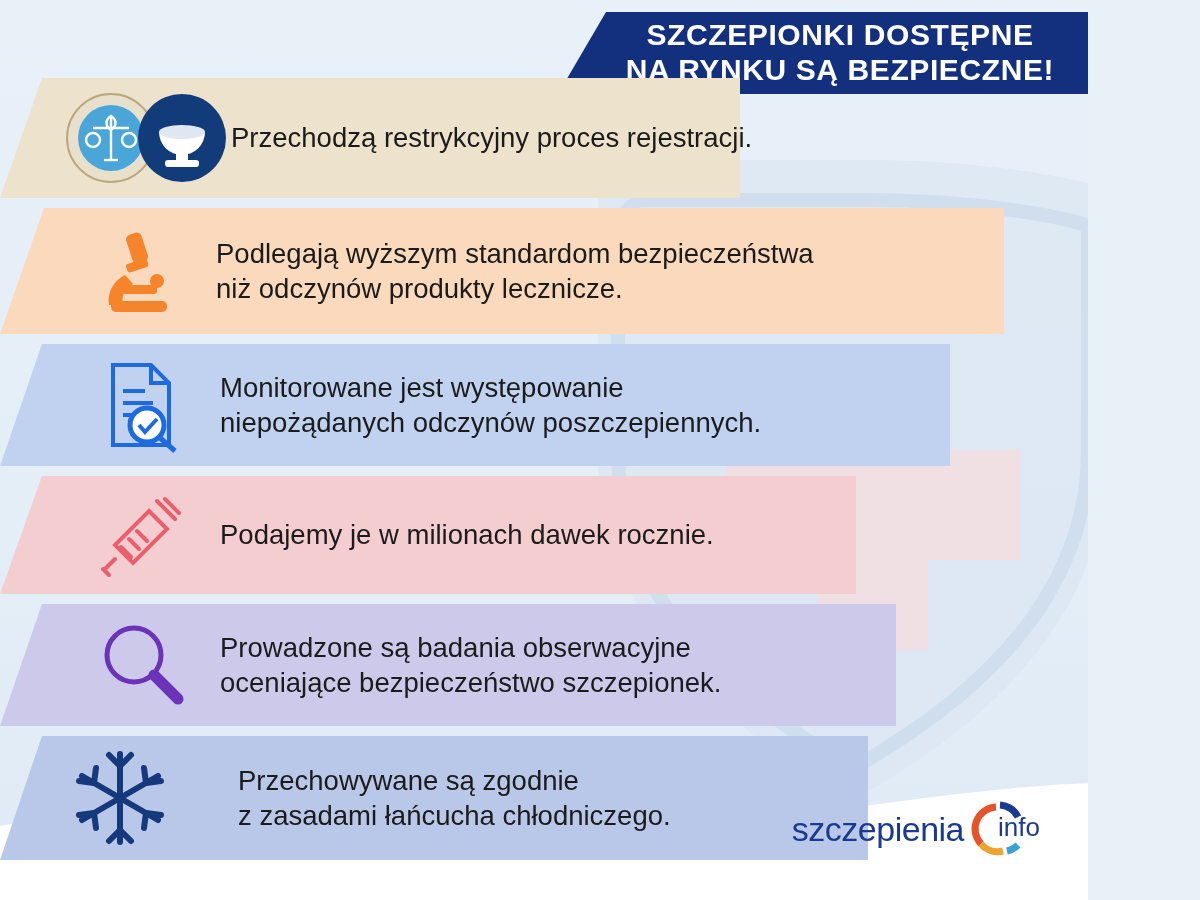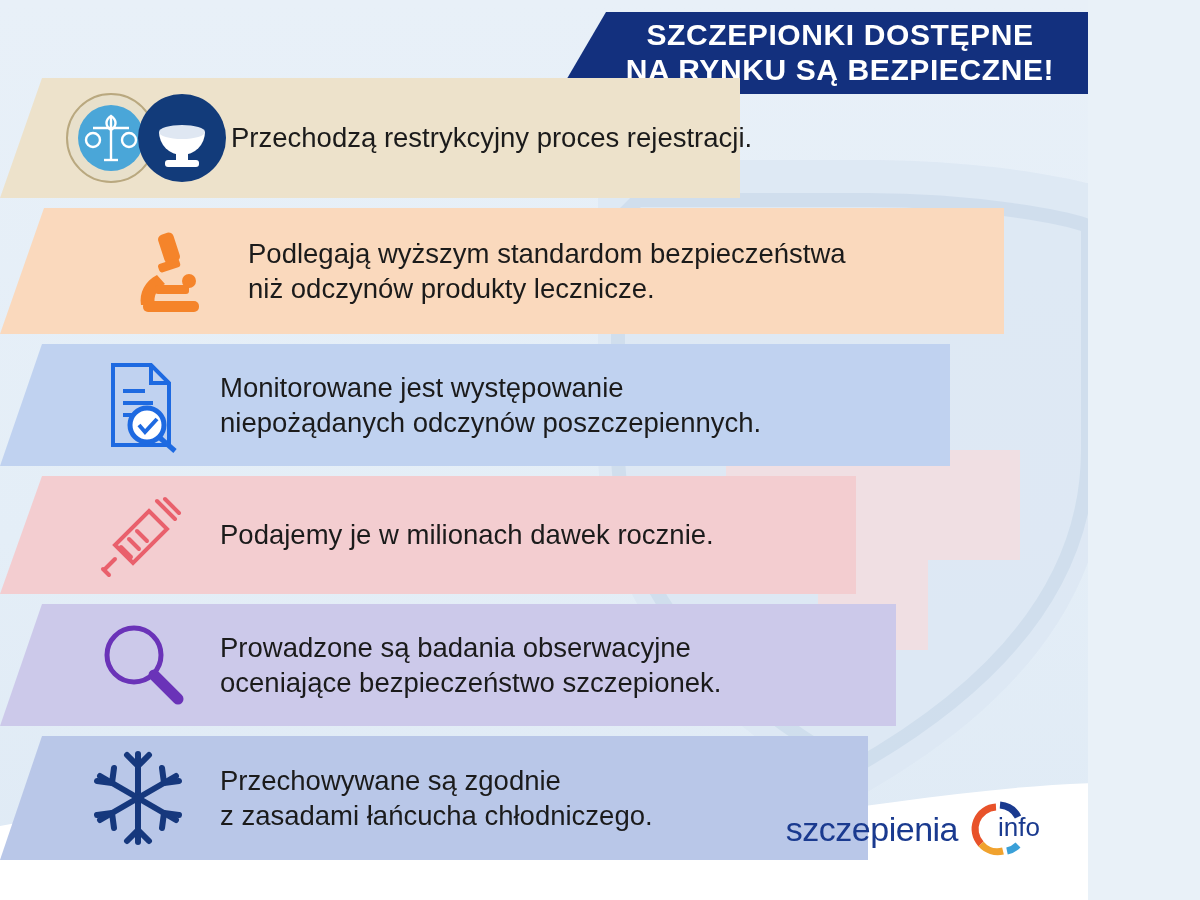--- a/index.html
+++ b/index.html
@@ -122,21 +122,21 @@
   .row-1 .content { padding-left: 56px; }
   .row-1 .icon-cell { width: 175px; }
 
   .row-2 { height: 126px; }
   .row-2 .band {
     background: #fad9bd;
     -webkit-clip-path: polygon(44px 0, 100% 0, 100% 100%, 0 100%);
     clip-path: polygon(44px 0, 100% 0, 100% 100%, 0 100%);
     width: 1004px;
   }
-  .row-2 .content { padding-left: 90px; align-items: center; }
+  .row-2 .content { padding-left: 58px; align-items: center; }
   .row-2 .icon-cell { width: 158px; }
 
   .row-3 { height: 122px; justify-content: flex-end; }
   .row-3 .band {
     background: #c0d2f0;
     -webkit-clip-path: polygon(42px 0, 100% 0, 100% 100%, 0 100%);
     clip-path: polygon(42px 0, 100% 0, 100% 100%, 0 100%);
     width: 950px;
   }
   .row-3 .content { padding-left: 62px; }
@@ -162,31 +162,31 @@
   .row-5 .content { padding-left: 64px; }
   .row-5 .icon-cell { width: 156px; }
 
   .row-6 { height: 124px; }
   .row-6 .band {
     background: #b9c7e8;
     -webkit-clip-path: polygon(42px 0, 100% 0, 100% 100%, 0 100%);
     clip-path: polygon(42px 0, 100% 0, 100% 100%, 0 100%);
     width: 868px;
   }
-  .row-6 .content { padding-left: 56px; }
+  .row-6 .content { padding-left: 38px; gap: 36px; }
   .row-6 .icon-cell { width: 164px; }
 
   
   .logo {
     position: absolute;
     right: 28px;
     bottom: 40px;
     display: flex;
     align-items: center;
-    gap: 6px;
+    gap: 0;
   }
   .logo-text {
     font-size: 34px;
     color: #1a3a8f;
     font-weight: normal;
     letter-spacing: -0.5px;
   }
   .logo-mark { position: relative; width: 96px; height: 62px; }
   .logo-mark svg { display:block; }
   .logo-info {

